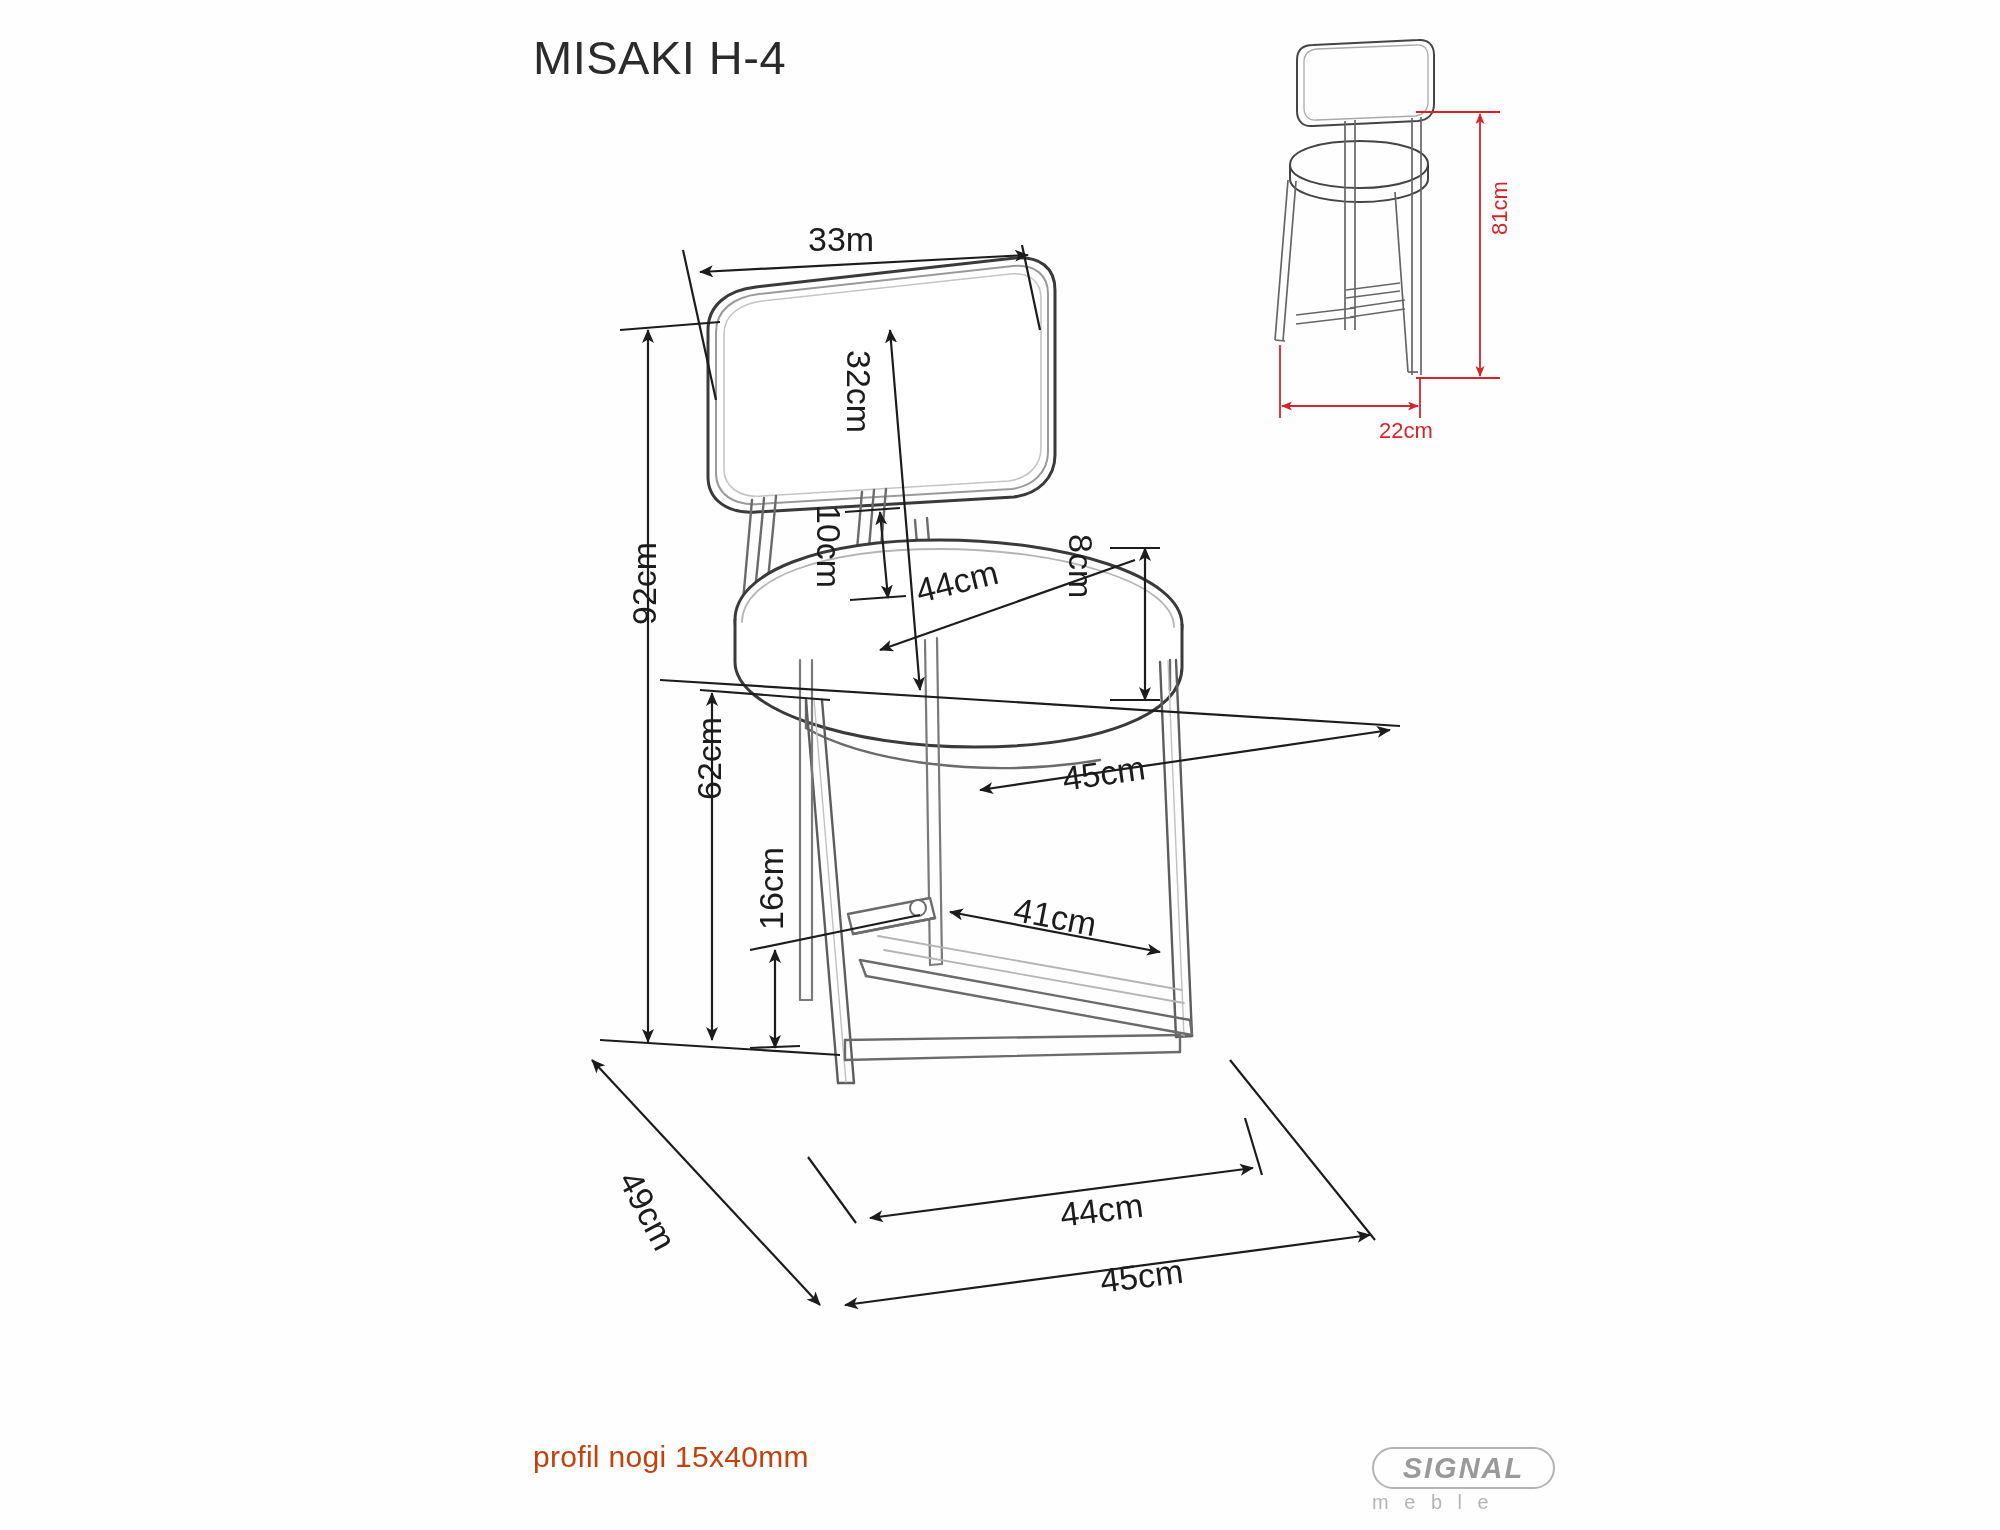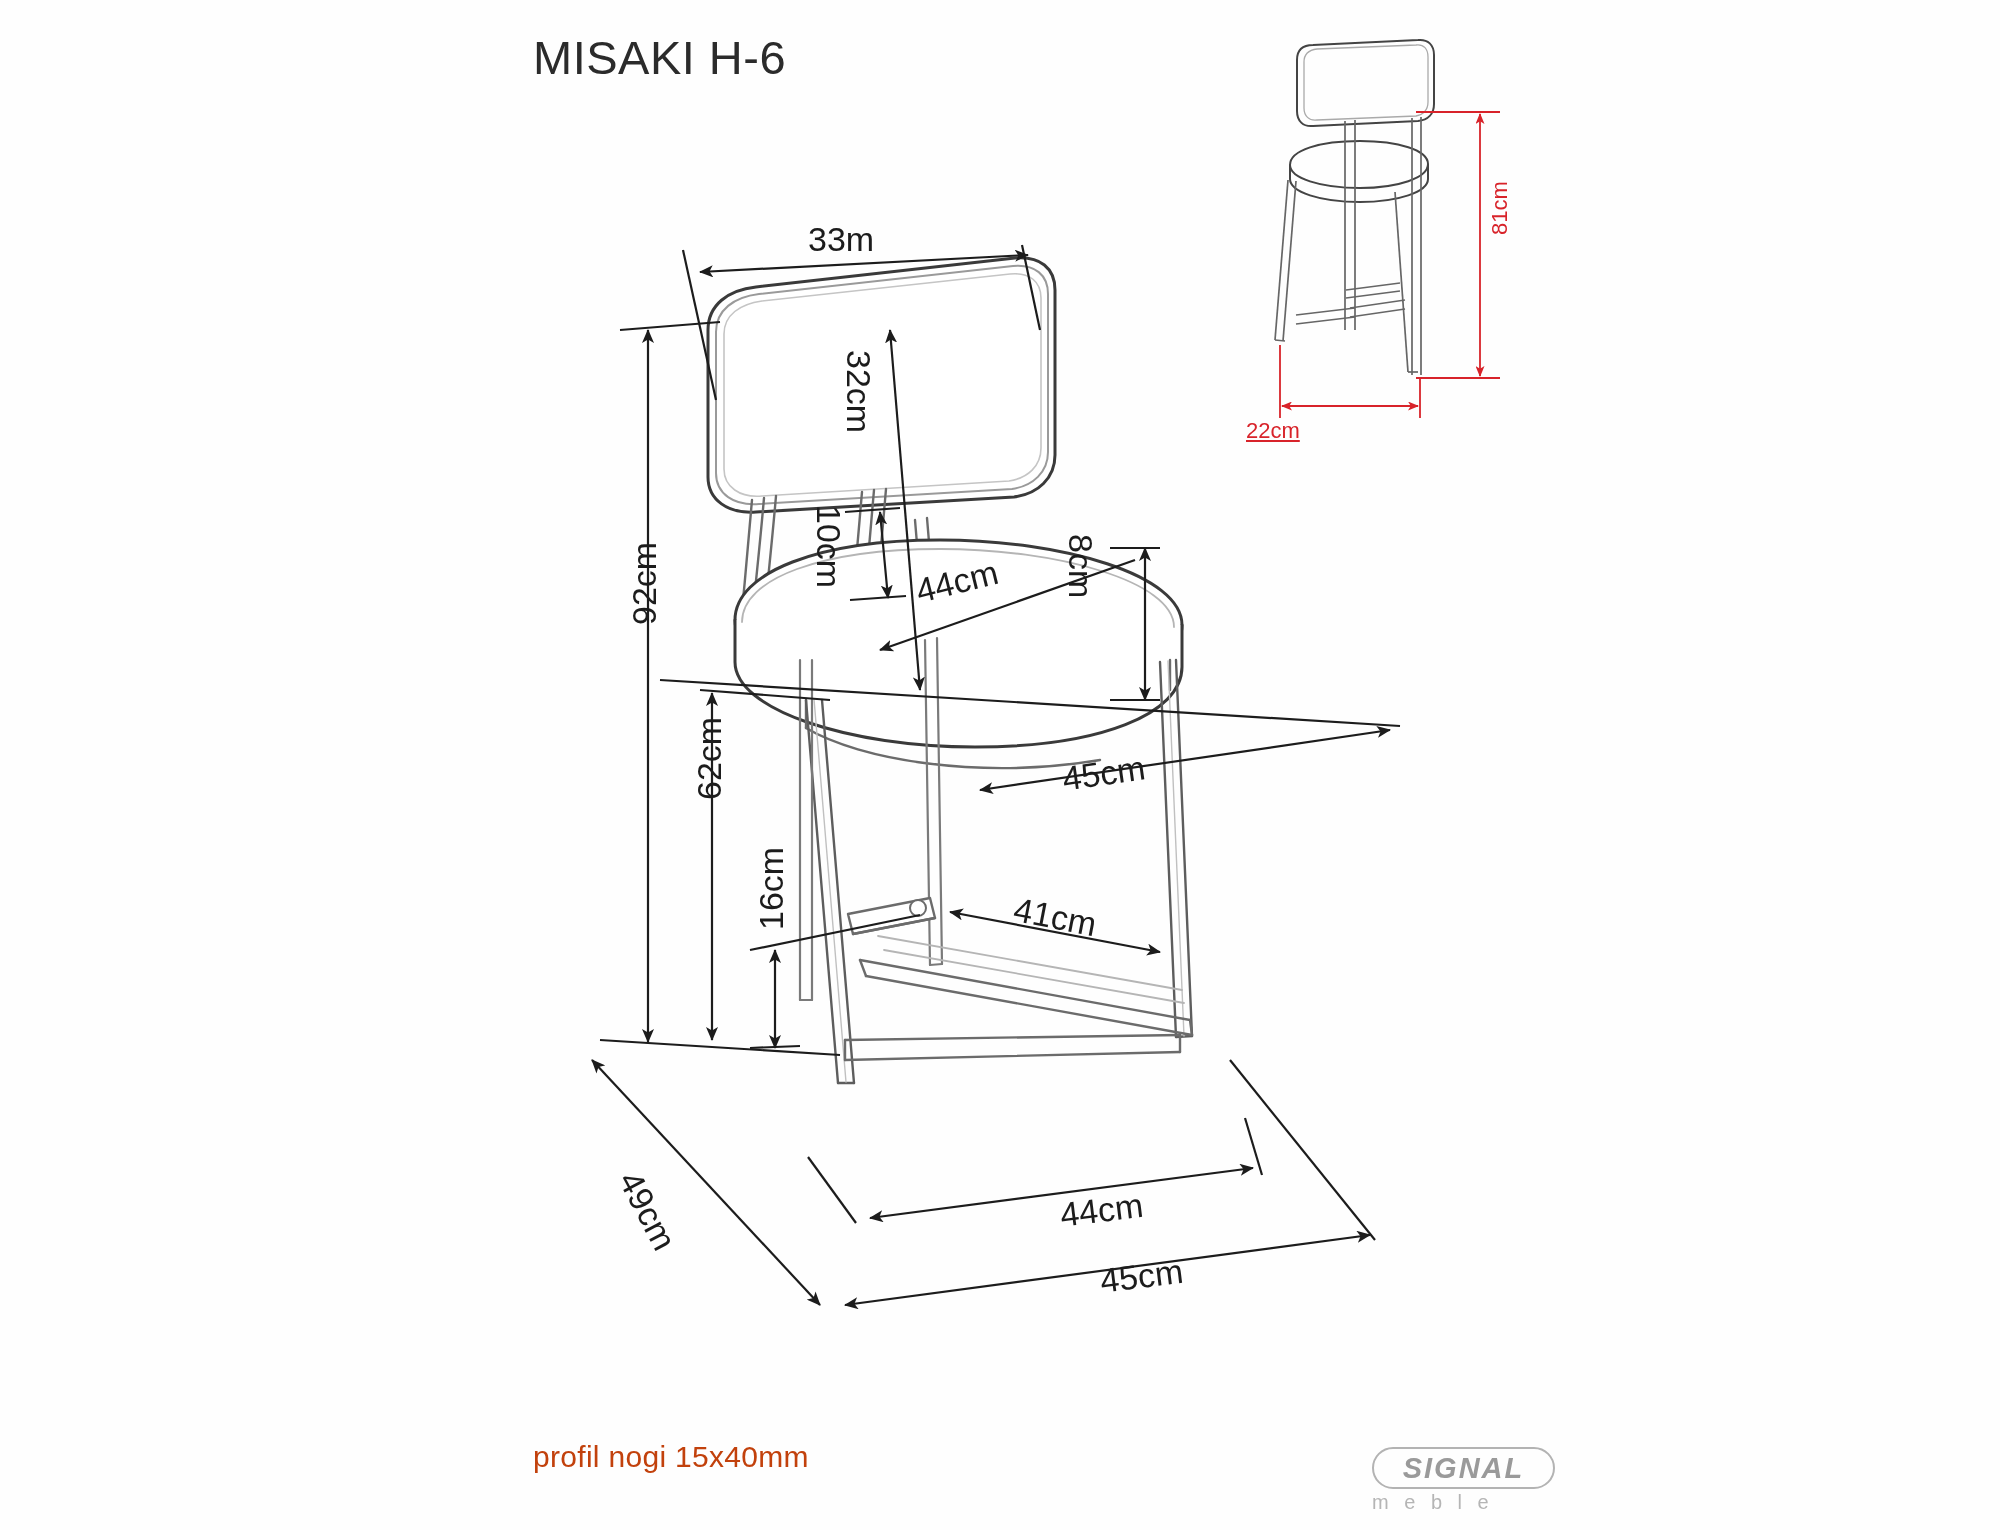--- a/index.html
+++ b/index.html
@@ -24,21 +24,21 @@
 
   .dimlabel{position:absolute;color:#1c1c1c;font-size:34px;white-space:nowrap;}
   .dimlabel.red{color:#d8232a;font-size:22px;}
   svg{position:absolute;left:0;top:0;}
 </style>
 </head>
 <body>
 
 <div class="sheet">
 
-  <div id="title">MISAKI H-6</div>
+  <div id="title">MISAKI H-4</div>
 
   <svg width="2000" height="1530" viewBox="0 0 2000 1530">
     <defs>
       <marker id="arrHead" markerWidth="14" markerHeight="12" refX="13" refY="6" orient="auto" markerUnits="userSpaceOnUse">
         <path d="M0,0 L14,6 L0,12 L3.5,6 Z" fill="#1c1c1c"></path>
       </marker>
       <marker id="arrTail" markerWidth="14" markerHeight="12" refX="1" refY="6" orient="auto" markerUnits="userSpaceOnUse">
         <path d="M14,0 L0,6 L14,12 L10.5,6 Z" fill="#1c1c1c"></path>
       </marker>
       <marker id="arrHeadR" markerWidth="11" markerHeight="9" refX="10" refY="4.5" orient="auto" markerUnits="userSpaceOnUse">
@@ -235,21 +235,21 @@
   <div class="dimlabel" style="left:752px;top:930px;transform:rotate(-90deg);transform-origin:left top;">16cm</div>
 
   <div class="dimlabel" style="left:645px;top:1165px;transform:rotate(62deg);transform-origin:left top;">49cm</div>
 
   <div class="dimlabel" style="left:1058px;top:1196px;transform:rotate(-7deg);transform-origin:left top;">44cm</div>
 
   <div class="dimlabel" style="left:1098px;top:1262px;transform:rotate(-7deg);transform-origin:left top;">45cm</div>
 
   <div class="dimlabel red" style="left:1487px;top:235px;transform:rotate(-90deg);transform-origin:left top;">81cm</div>
 
-  <div class="dimlabel red" style="left:1246px;top:418px;text-decoration:underline;">22cm</div>
+  <div class="dimlabel red" style="left:1379px;top:418px;">22cm</div>
 
   <div id="footer-note">profil nogi 15x40mm</div>
 
   <div id="logo">
     <div class="pill"></div>
     <div class="word">SIGNAL</div>
     <div class="sub">m e b l e</div>
   </div>
 
 </div>

